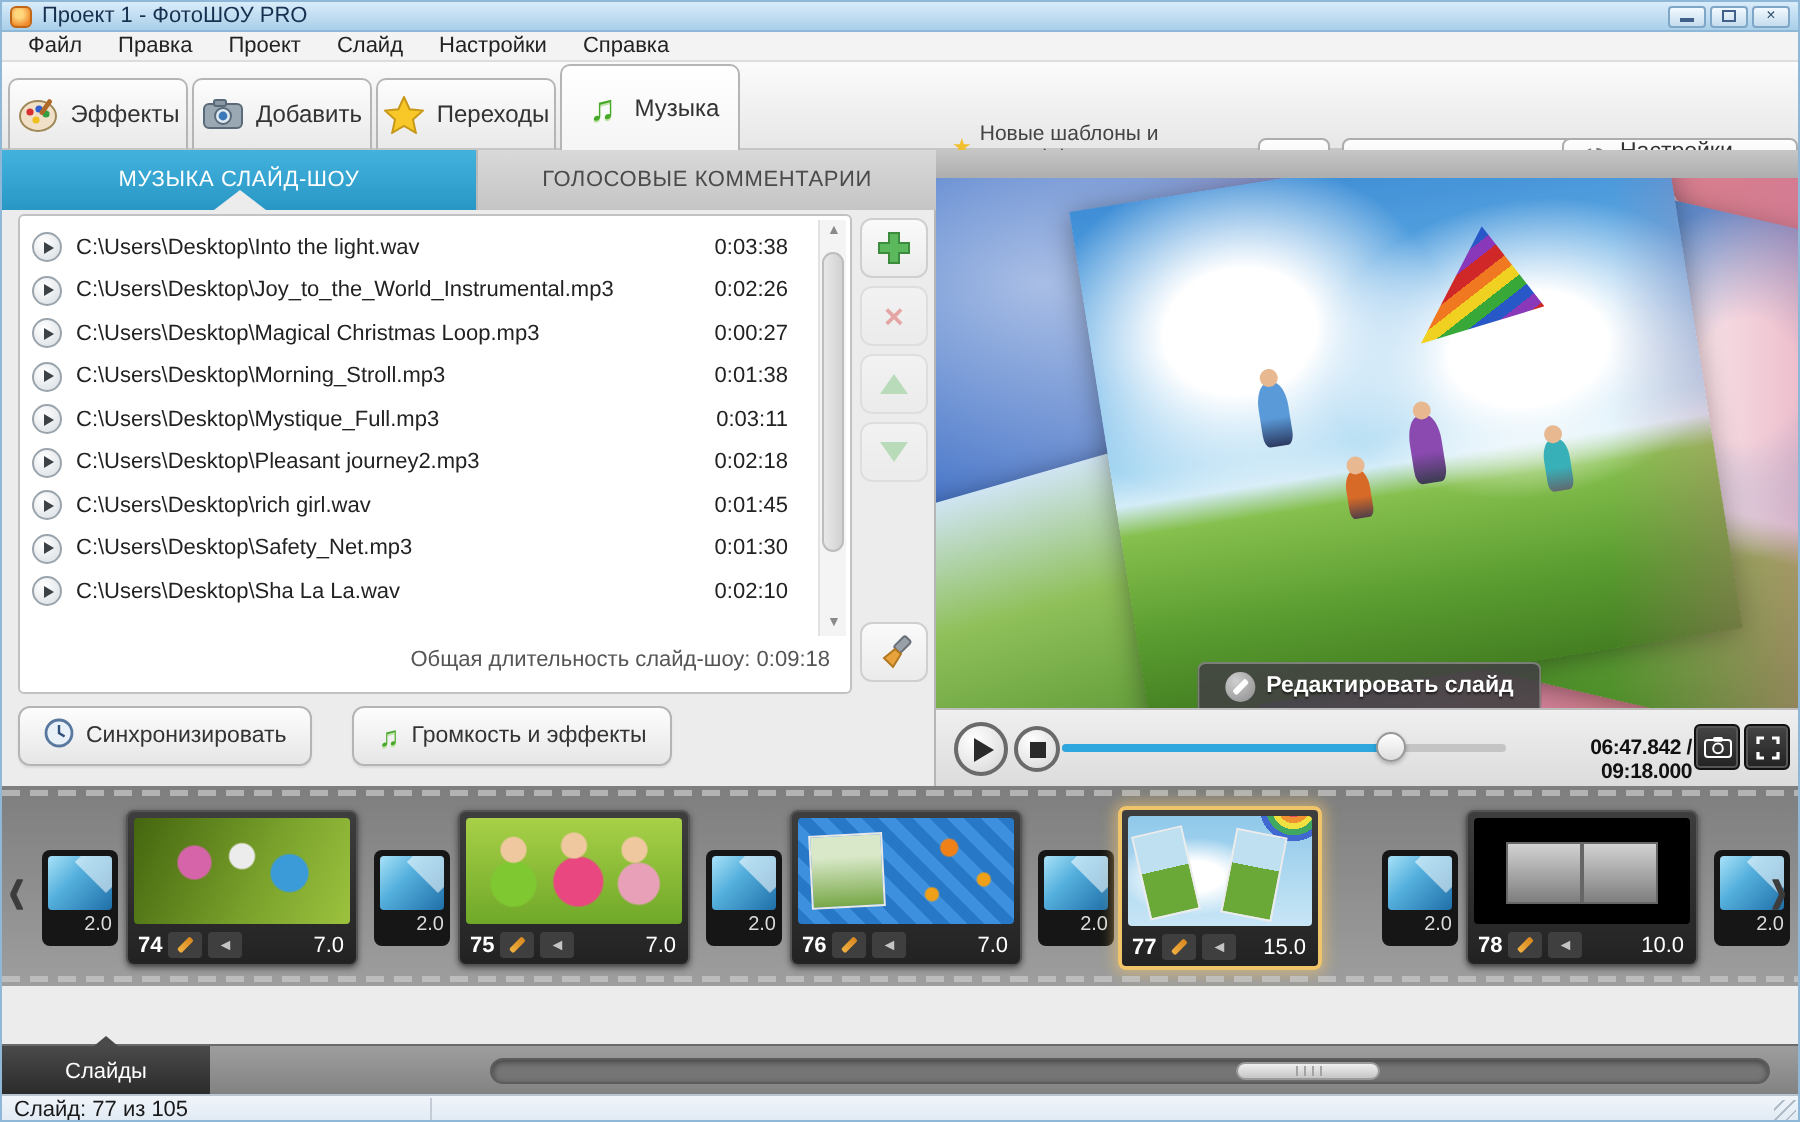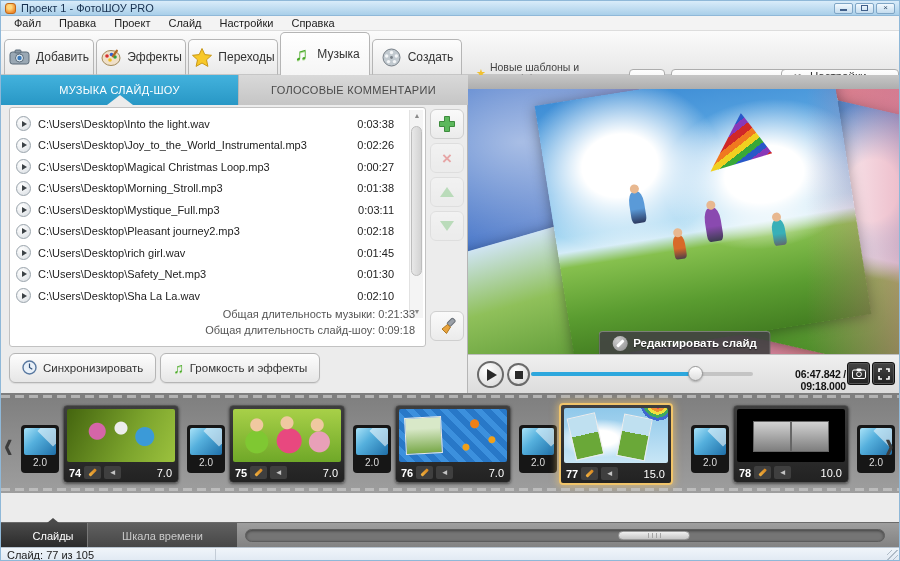--- a/index.html
+++ b/index.html
@@ -53,21 +53,21 @@
   .vs-thumb{position:absolute;left:1px;top:16px;width:11px;height:150px;background:linear-gradient(90deg,#e8e8e8,#d2d2d2);border:1px solid #bdbdbd;border-radius:6px;cursor:pointer}
   .totals{position:absolute;right:10px;font-size:11px;color:#555;text-align:right}
   .tot1{bottom:26px}.tot2{bottom:10px}
   .side-col{position:absolute;left:429px;top:34px;width:34px}
   .side-btn{width:34px;height:30px;border:1px solid #cfcfcf;border-radius:6px;background:linear-gradient(#fafafa,#ebebeb);display:flex;align-items:center;justify-content:center;margin-bottom:4px;cursor:pointer}
   .side-btn.disabled{opacity:.45;cursor:default}
   .tri-up{width:0;height:0;border-left:7px solid transparent;border-right:7px solid transparent;border-bottom:10px solid #7fc87f}
   .tri-down{width:0;height:0;border-left:7px solid transparent;border-right:7px solid transparent;border-top:10px solid #7fc87f}
   .xmark{font-size:17px;font-weight:bold;color:#e05050;line-height:1}
   .brush-btn{position:absolute;left:429px;top:236px}
-  .bottom-btns{position:absolute;left:8px;top:278px;display:flex;gap:4px}
+  .bottom-btns{position:absolute;left:8px;top:278px;display:flex;gap:20px}
   .panel-btn{height:30px;border:1px solid #b5b5b5;border-radius:6px;background:linear-gradient(#fdfdfd,#e6e6e6);display:flex;align-items:center;gap:6px;font-size:11.5px;color:#333;padding:0 12px;cursor:pointer;box-shadow:0 1px 1px rgba(0,0,0,.08)}
 
   
   .right-panel{position:absolute;left:467px;top:74px;width:433px;height:318px;background:#bdbdbd}
   .pv-strip{position:absolute;left:0;top:0;width:100%;height:14px;background:linear-gradient(#c6c6c6,#aeaeae)}
   .preview{position:absolute;left:0;top:14px;width:433px;height:265px;overflow:hidden}
   .pv-bg{position:absolute;inset:0;background:radial-gradient(ellipse at 12% 20%,rgba(255,255,255,.5),rgba(255,255,255,0) 38%),linear-gradient(100deg,#4273c8 0%,#5b82cd 22%,#8d85c0 42%,#c77da4 62%,#d8838f 80%,#ca8a9c 100%)}
   .pv-umbrella{position:absolute;left:150px;top:-70px;width:280px;height:170px;transform:rotate(8deg);background:radial-gradient(circle at 50% 100%,rgba(0,0,0,0) 0 58px,rgba(232,96,122,.7) 58px 72px,rgba(242,240,244,.75) 72px 86px,rgba(58,168,160,.7) 86px 100px,rgba(232,96,122,.7) 100px 114px,rgba(242,240,244,.75) 114px 128px,rgba(0,0,0,0) 128px)}
   .pv-photo{position:absolute;box-shadow:0 2px 14px rgba(0,0,0,.38)}
   .pv-right{left:252px;top:14px;width:230px;height:250px;transform:rotate(13deg);background:radial-gradient(ellipse at 62% 32%,#fff 0 13%,rgba(255,255,255,0) 38%),radial-gradient(ellipse at 28% 52%,#fff 0 11%,rgba(255,255,255,0) 32%),linear-gradient(180deg,#3f8ed6 0%,#7fc0ea 45%,#cfe9f8 58%,#7ab648 66%,#4e8f2a 100%)}
@@ -102,23 +102,23 @@
 
   
   .timeline{position:absolute;left:0;top:392px;width:100%;height:100px;background:linear-gradient(180deg,#7e7e7e,#9e9e9e)}
   .timeline::before,.timeline::after{content:"";position:absolute;left:0;width:100%;height:3px;background:repeating-linear-gradient(90deg,#cacaca 0 9px,rgba(0,0,0,0) 9px 14px);opacity:.7}
   .timeline::before{top:2px}.timeline::after{bottom:2px}
   .tl-nav{position:absolute;top:38px;font-size:26px;font-weight:bold;color:#3c3c3c;transform:scaleY(1.5);cursor:pointer;z-index:6;line-height:1}
   .tl-prev{left:3px}.tl-next{left:884px}
   .tl-tr{position:absolute;top:32px;width:38px;height:48px;background:#161616;border-radius:4px;padding:3px;cursor:pointer}
   .tl-tr .sq{width:32px;height:27px;border-radius:2px;background:linear-gradient(135deg,#a8e2f8 0%,#55b0dd 40%,#1f6fa8 100%);position:relative;overflow:hidden}
   .tl-tr .sq::after{content:"";position:absolute;right:-8px;top:-8px;width:22px;height:22px;background:rgba(255,255,255,.55);transform:rotate(45deg)}
-  .tl-tr .lbl{height:15px;line-height:15px;text-align:center;font-size:10px;color:#dcdcdc}
+  .tl-tr .lbl{height:15px;line-height:15px;text-align:right;font-size:10px;color:#dcdcdc}
   .tl-slide{position:absolute;top:12px;width:116px;height:78px;background:linear-gradient(#3e3e3e,#222);border:1px solid #555;border-radius:4px;padding:3px;cursor:pointer;box-shadow:0 1px 3px rgba(0,0,0,.5)}
-  .tl-slide.selected{top:10px;width:114px;height:82px;border:2px solid #f0c46a;box-shadow:0 0 7px 2px rgba(240,196,106,.55)}
+  .tl-slide.selected{top:10px;width:102px;height:82px;border:2px solid #f0c46a;box-shadow:0 0 7px 2px rgba(240,196,106,.55)}
   .thumb{position:relative;width:100%;height:53px;border-radius:2px;overflow:hidden}
   .tl-slide.selected .thumb{height:55px}
   .sl-info{height:17px;display:flex;align-items:center;gap:3px;margin-top:2px}
   .sl-num{color:#fff;font-size:11px;font-weight:bold;padding-left:2px}
   .mini-btn{width:17px;height:13px;background:#3f3f3f;border-radius:2px;display:flex;align-items:center;justify-content:center;cursor:pointer}
   .mini-pencil{width:9px;height:2.5px;background:linear-gradient(90deg,#f0b040,#d88820);transform:rotate(-45deg);border-radius:1px}
   .mini-spk{font-size:8px;color:#c4c4c4;line-height:1}
   .sl-dur{margin-left:auto;color:#fff;font-size:11px;padding-right:3px}
   
   .v74{background:radial-gradient(circle at 28% 42%,#d565a8 0 8px,rgba(0,0,0,0) 9px),radial-gradient(circle at 50% 36%,#ececec 0 6px,rgba(0,0,0,0) 7px),radial-gradient(circle at 72% 52%,#3b9ad8 0 9px,rgba(0,0,0,0) 10px),linear-gradient(115deg,#44650f,#7ba32c 60%,#9cc23e)}
@@ -178,69 +178,55 @@
     <span class="menu-item">Проект</span>
     <span class="menu-item">Слайд</span>
     <span class="menu-item">Настройки</span>
     <span class="menu-item">Справка</span>
   </div>
 
   <div class="toolbar">
     <div class="ribbon-tabs">
       <div class="rtab">
         <span class="ricon">
-          <svg width="21" height="16" viewBox="0 0 21 16">
-              <rect x="1" y="3" width="19" height="12" rx="2.5" fill="#9aa8b4" stroke="#5a6a78"></rect>
-              <rect x="6" y="1" width="6" height="3" rx="1" fill="#8a98a4" stroke="#5a6a78"></rect>
-              <circle cx="10.5" cy="9" r="4" fill="#dfeaf2" stroke="#5a6a78"></circle>
-              <circle cx="10.5" cy="9" r="2.2" fill="#3a78b8"></circle>
-            </svg>
-        </span>
-        <span>Добавить</span>
-      </div>
-      <div class="rtab">
-        <span class="ricon">
           <svg width="20" height="18" viewBox="0 0 20 18">
               <ellipse cx="10" cy="10" rx="9" ry="7.5" fill="#f0e0c8" stroke="#a08858"></ellipse>
               <circle cx="6" cy="8" r="1.8" fill="#d83030"></circle>
               <circle cx="10.5" cy="6.5" r="1.8" fill="#3060d0"></circle>
               <circle cx="14" cy="9" r="1.8" fill="#30a040"></circle>
               <circle cx="9" cy="12" r="1.8" fill="#f0c020"></circle>
               <rect x="13" y="1" width="2.4" height="9" rx="1" transform="rotate(35 14 5)" fill="#b06828"></rect>
             </svg>
         </span>
         <span>Эффекты</span>
       </div>
       <div class="rtab">
         <span class="ricon">
+          <svg width="21" height="16" viewBox="0 0 21 16">
+              <rect x="1" y="3" width="19" height="12" rx="2.5" fill="#9aa8b4" stroke="#5a6a78"></rect>
+              <rect x="6" y="1" width="6" height="3" rx="1" fill="#8a98a4" stroke="#5a6a78"></rect>
+              <circle cx="10.5" cy="9" r="4" fill="#dfeaf2" stroke="#5a6a78"></circle>
+              <circle cx="10.5" cy="9" r="2.2" fill="#3a78b8"></circle>
+            </svg>
+        </span>
+        <span>Добавить</span>
+      </div>
+      <div class="rtab">
+        <span class="ricon">
           <svg width="20" height="19" viewBox="0 0 20 19">
               <polygon points="10,0.5 12.8,6.6 19.5,7.3 14.5,11.8 15.9,18.4 10,15 4.1,18.4 5.5,11.8 0.5,7.3 7.2,6.6" fill="#f8c828" stroke="#c89818"></polygon>
             </svg>
         </span>
         <span>Переходы</span>
       </div>
       <div class="rtab active">
         <span class="ricon">
             <span class="note-glyph">♫</span>
           </span>
         <span>Музыка</span>
-      </div>
-      <div class="rtab">
-        <span class="ricon">
-          <svg width="19" height="19" viewBox="0 0 19 19">
-              <circle cx="9.5" cy="9.5" r="8.5" fill="#c2cad0" stroke="#788088"></circle>
-              <circle cx="9.5" cy="4.5" r="1.7" fill="#f4f6f8"></circle>
-              <circle cx="14.3" cy="8" r="1.7" fill="#f4f6f8"></circle>
-              <circle cx="12.5" cy="13.6" r="1.7" fill="#f4f6f8"></circle>
-              <circle cx="6.5" cy="13.6" r="1.7" fill="#f4f6f8"></circle>
-              <circle cx="4.7" cy="8" r="1.7" fill="#f4f6f8"></circle>
-              <circle cx="9.5" cy="9.5" r="1.4" fill="#788088"></circle>
-            </svg>
-        </span>
-        <span>Создать</span>
       </div>
     </div>
 
     <div class="promo">
       <div class="promo-row">
         <span class="promo-star">★</span>
         <span>Новые шаблоны и спецэффекты</span>
       </div>
       <div class="promo-row">
         <span>
@@ -338,21 +324,20 @@
           <span class="tpath">C:\Users\Desktop\Sha La La.wav</span>
           <span class="tdur">0:02:10</span>
         </div>
 
       <div class="vscroll">
         <div class="vs-arrow" style="top:0">▲</div>
         <div class="vs-thumb"></div>
         <div class="vs-arrow" style="top:196px">▼</div>
       </div>
 
-      <div class="totals tot1">Общая длительность музыки: 0:21:33</div>
       <div class="totals tot2">Общая длительность слайд-шоу: 0:09:18</div>
     </div>
 
     <div class="side-col">
       <div class="side-btn">
         <svg width="18" height="18" viewBox="0 0 18 18">
             <path d="M6.5 1.5h5v5h5v5h-5v5h-5v-5h-5v-5h5z" fill="#5cb85c" stroke="#3d8b3d"></path>
           </svg>
       </div>
       <div class="side-btn disabled">
@@ -541,21 +526,20 @@
         <div class="sq"></div>
         <div class="lbl">2.0</div>
       </div>
 
     <div class="tl-nav tl-next">›</div>
   </div>
 
 
   <div class="bottom-tabs">
     <div class="btab btab-slides">Слайды</div>
-    <div class="btab btab-scale">Шкала времени</div>
     <div class="hscroll">
       <div class="hthumb"></div>
     </div>
   </div>
 
   <div class="statusbar">
     <div class="status-text">Слайд: 77 из 105</div>
     <div class="status-sep"></div>
     <div class="grip"></div>
   </div>

